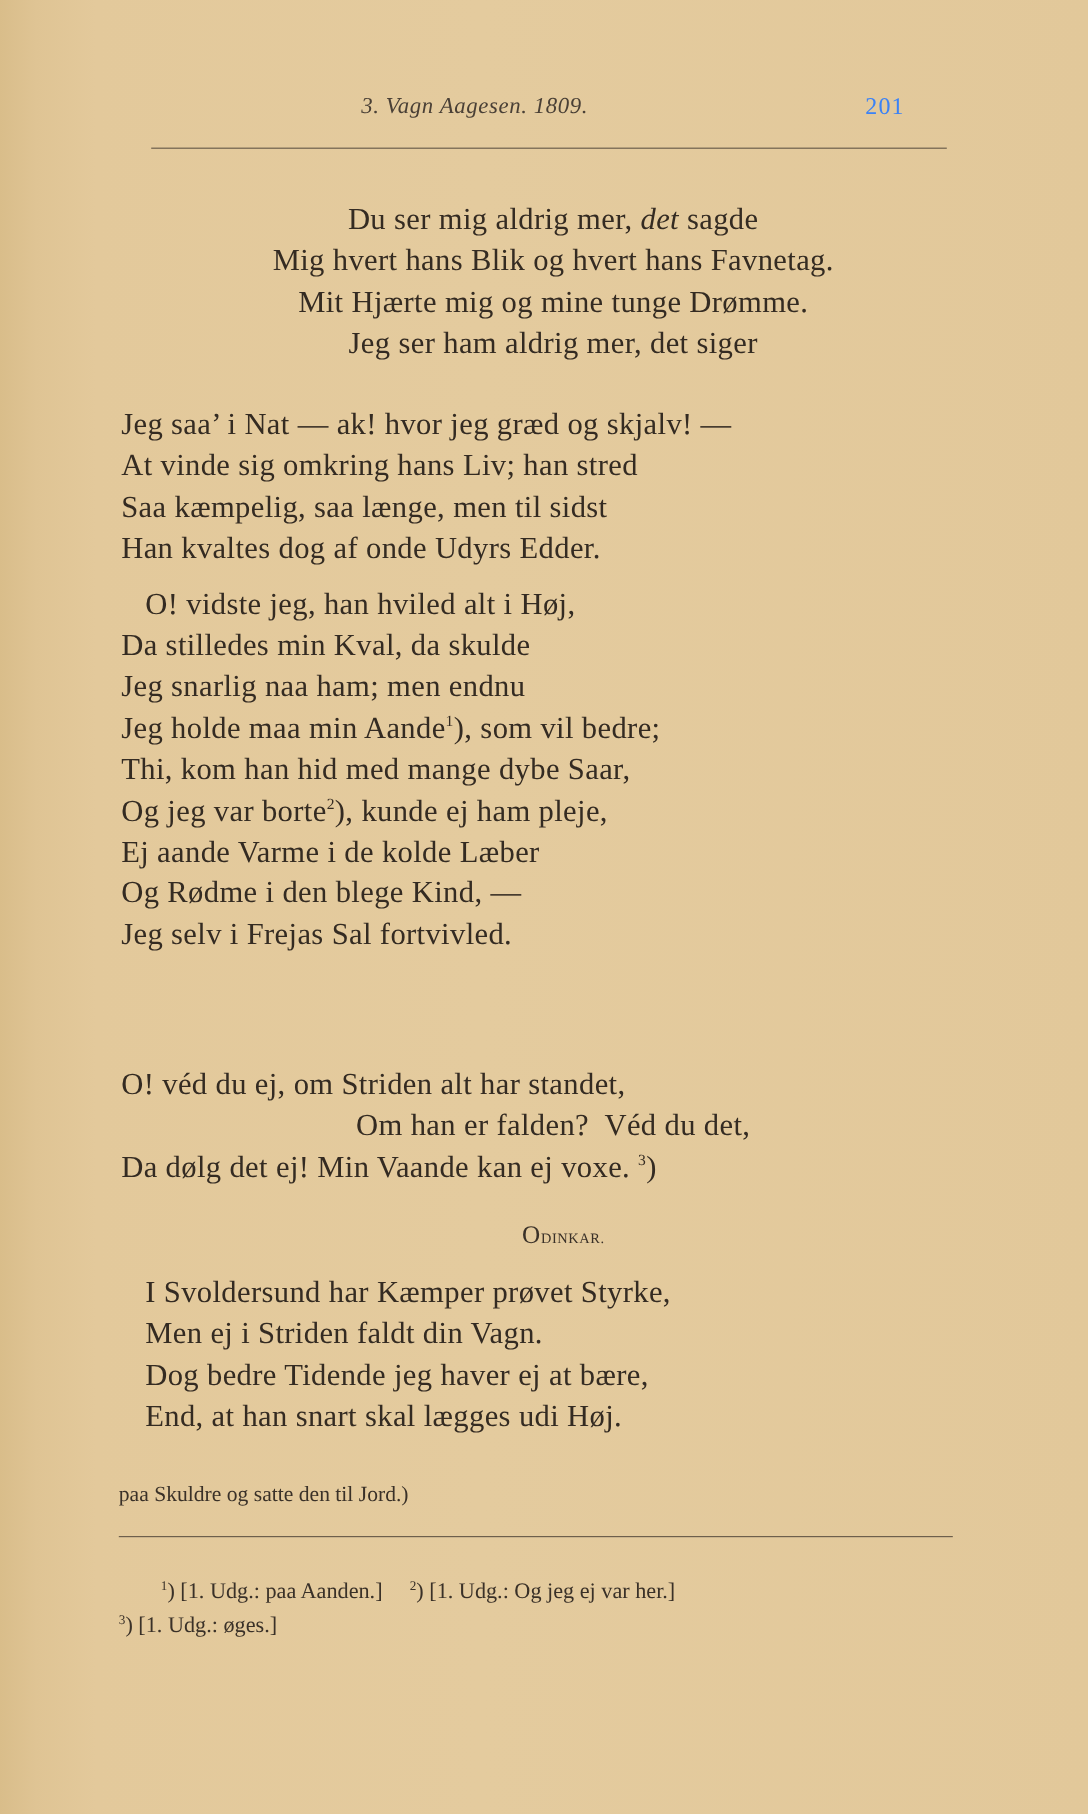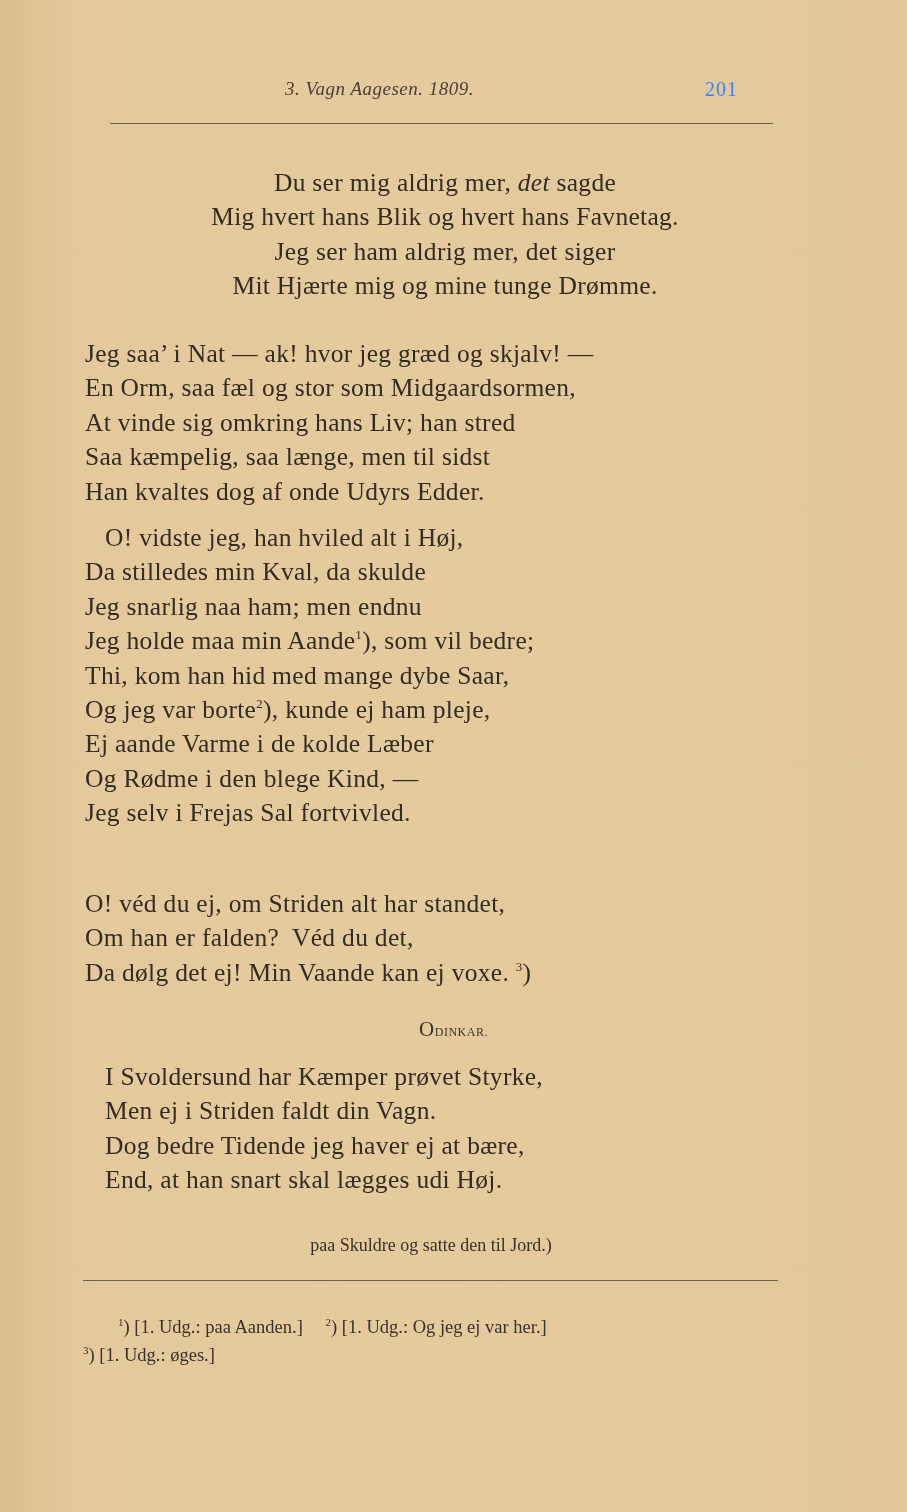--- a/index.html
+++ b/index.html
@@ -3,21 +3,21 @@
   <meta charset="utf-8">
   <style>
     html, body { margin: 0; padding: 0; }
     body {
       width: 907px; height: 1512px; overflow: hidden;
       background: linear-gradient(90deg, #d9bd8a 0px, #dfc494 30px, #e3c99b 80px, #e4cb9e 400px, #e2c89a 907px);
       position: relative;
       font-family: "DejaVu Serif", "Liberation Serif", serif;
       color: #3a3128;
     }
-    .page { position: absolute; left: 0; top: 0; width: 750px; height: 1512px; }
+    .page { position: absolute; left: 16px; top: 0; width: 750px; height: 1512px; }
     .running-head {
       position: absolute; top: 78px; left: 110px; width: 660px; height: 30px;
     }
     .rh-title {
       position: absolute; left: 175px; top: 0;
       font-family: "Liberation Serif", serif; font-style: italic;
       font-size: 19px; color: #4a4036; letter-spacing: 0.5px;
     }
     .rh-page {
       position: absolute; right: 32px; top: 0;
@@ -38,21 +38,21 @@
     .speaker {
       position: absolute; top: 1017px; left: 0; width: 907px; text-align: center;
       font-family: "Liberation Serif", serif; font-size: 21px; color: #3a3128; letter-spacing: 0.5px;
     }
     .speaker .sc { font-size: 12px; }
     .stage {
       position: absolute; left: 83px; width: 720px;
       font-family: "Liberation Serif", serif; font-size: 18px; color: #3a3128; line-height: 28px;
     }
     .stage-1 { top: 1203px; text-align: justify; text-align-last: justify; width: 696px; }
-    .stage-2 { top: 1231px; text-align: center; width: 696px; font-family: Liberation Serif, serif; }
+    .stage-2 { top: 1231px; text-align: left; width: 696px; font-family: Liberation Serif, serif; }
     .rule-foot {
       position: absolute; top: 1280px; left: 83px; width: 695px; height: 1px; background: #6d5f4c;
     }
     .footnotes { position: absolute; top: 1313px; left: 83px; width: 700px; }
     .fn-line {
       font-family: "Liberation Serif", serif; font-size: 18.5px; line-height: 28px; white-space: nowrap; color: #3a3128;
     }
     .fn-line .gap { display: inline-block; width: 18px; }
     .fn-first { padding-left: 35px; }
     .fn-mark sup { font-size: 11px; vertical-align: 7px; }
@@ -64,44 +64,43 @@
 
   <div class="running-head">
     <span class="rh-title">3. Vagn Aagesen. 1809.</span>
     <span class="rh-page">201</span>
   </div>
   <div class="rule-top"></div>
 
   <div class="text-block" style="top:166px;text-align:center;">
     <div class="line"><span>Du ser mig aldrig mer, </span><i>det</i><span> sagde</span></div>
     <div class="line">Mig hvert hans Blik og hvert hans Favnetag.</div>
+    <div class="line">Mit Hjærte mig og mine tunge Drømme.</div>
     <div class="line">Jeg ser ham aldrig mer, det siger</div>
-    <div class="line">Mit Hjærte mig og mine tunge Drømme.</div>
   </div>
 
   <div class="text-block" style="top:337px;">
     <div class="line">Jeg saa’ i Nat — ak! hvor jeg græd og skjalv! —</div>
-    <div class="line">En Orm, saa fæl og stor som Midgaardsormen,</div>
     <div class="line">At vinde sig omkring hans Liv; han stred</div>
     <div class="line">Saa kæmpelig, saa længe, men til sidst</div>
     <div class="line">Han kvaltes dog af onde Udyrs Edder.</div>
     <div class="line indent">O! vidste jeg, han hviled alt i Høj,</div>
     <div class="line">Da stilledes min Kval, da skulde</div>
     <div class="line">Jeg snarlig naa ham; men endnu</div>
     <div class="line"><span>Jeg holde maa min Aande</span><sup>1</sup><span>), som vil bedre;</span></div>
     <div class="line">Thi, kom han hid med mange dybe Saar,</div>
     <div class="line"><span>Og jeg var borte</span><sup>2</sup><span>), kunde ej ham pleje,</span></div>
     <div class="line">Ej aande Varme i de kolde Læber</div>
     <div class="line">Og Rødme i den blege Kind, —</div>
     <div class="line">Jeg selv i Frejas Sal fortvivled.</div>
   </div>
 
   <div class="text-block" style="top:887px;">
     <div class="line">O! véd du ej, om Striden alt har standet,</div>
-    <div class="line" style="white-space:pre;">Om han er falden?  Véd du det,</div>
+    <div class="line" style="white-space:pre;text-align:center;">Om han er falden?  Véd du det,</div>
     <div class="line"><span>Da dølg det ej! Min Vaande kan ej voxe. </span><sup>3</sup><span>)</span></div>
   </div>
 
   <div class="speaker"><span>O</span><span class="sc">DINKAR.</span></div>
 
   <div class="text-block" style="top:1060px;margin-left:20px;">
     <div class="line">I Svoldersund har Kæmper prøvet Styrke,</div>
     <div class="line">Men ej i Striden faldt din Vagn.</div>
     <div class="line">Dog bedre Tidende jeg haver ej at bære,</div>
     <div class="line">End, at han snart skal lægges udi Høj.</div>

